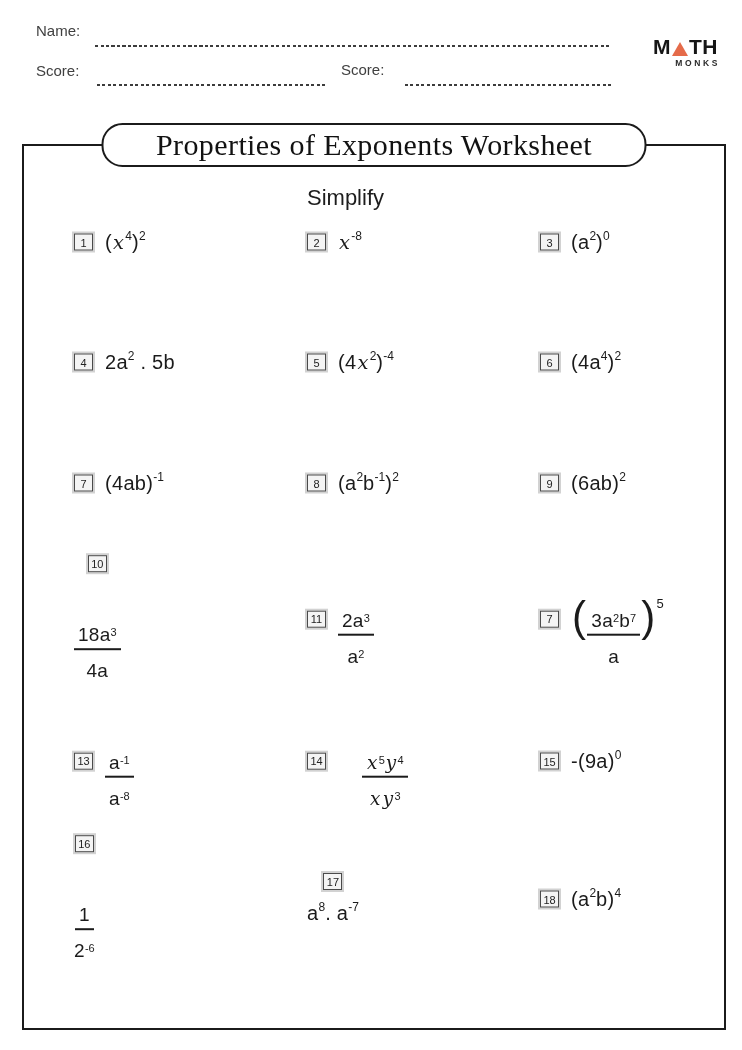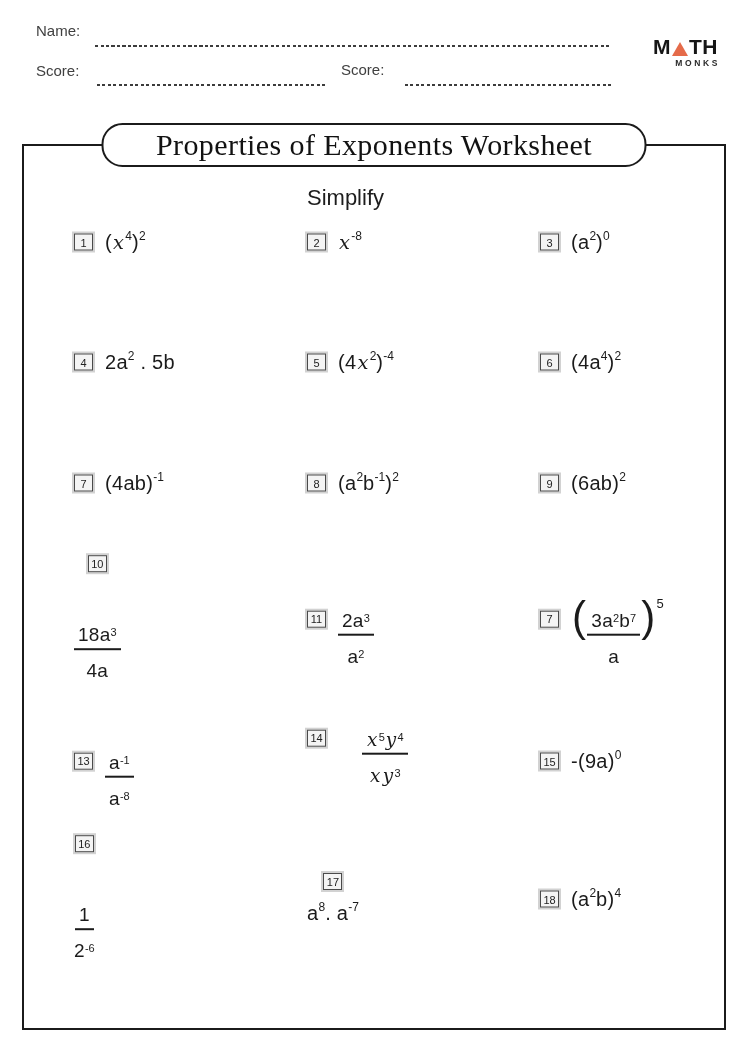--- a/index.html
+++ b/index.html
@@ -127,21 +127,21 @@
           <span class="expr"><span class="frac"><span class="fnum"><span class="run">2a</span><span class="sup">3</span></span><span class="fden"><span class="run">a</span><span class="sup">2</span></span></span></span>
         </div>
         <div class="problem" style="left: 516px; top: 473px;">
           <span class="pnum">7</span>
           <span class="expr"><span class="bigp">(</span><span class="frac"><span class="fnum"><span class="run">3a</span><span class="sup">2</span><span class="run">b</span><span class="sup">7</span></span><span class="fden"><span class="run">a</span></span></span><span class="bigp">)</span><span class="suphi">5</span></span>
         </div>
         <div class="problem" style="left: 50px; top: 615px;">
           <span class="pnum">13</span>
           <span class="expr"><span class="frac"><span class="fnum"><span class="run">a</span><span class="sup">-1</span></span><span class="fden"><span class="run">a</span><span class="sup">-8</span></span></span></span>
         </div>
-        <div class="problem" style="left: 283px; top: 592px; gap: 36px;">
+        <div class="problem" style="left: 283px; top: 615px; gap: 36px;">
           <span class="pnum">14</span>
           <span class="expr"><span class="frac"><span class="fnum"><span class="var">x</span><span class="sup">5</span><span class="var">y</span><span class="sup">4</span></span><span class="fden"><span class="var">x</span><span class="var">y</span><span class="sup">3</span></span></span></span>
         </div>
         <div class="problem" style="left: 516px; top: 615px;">
           <span class="pnum">15</span>
           <span class="expr"><span class="run">-(9a)</span><span class="sup">0</span></span>
         </div>
         <div class="problem" style="left: 50px; top: 753px; flex-direction: column;">
           <span class="pnum">16</span>
           <span class="expr"><span class="frac"><span class="fnum"><span class="run">1</span></span><span class="fden"><span class="run">2</span><span class="sup">-6</span></span></span></span>

